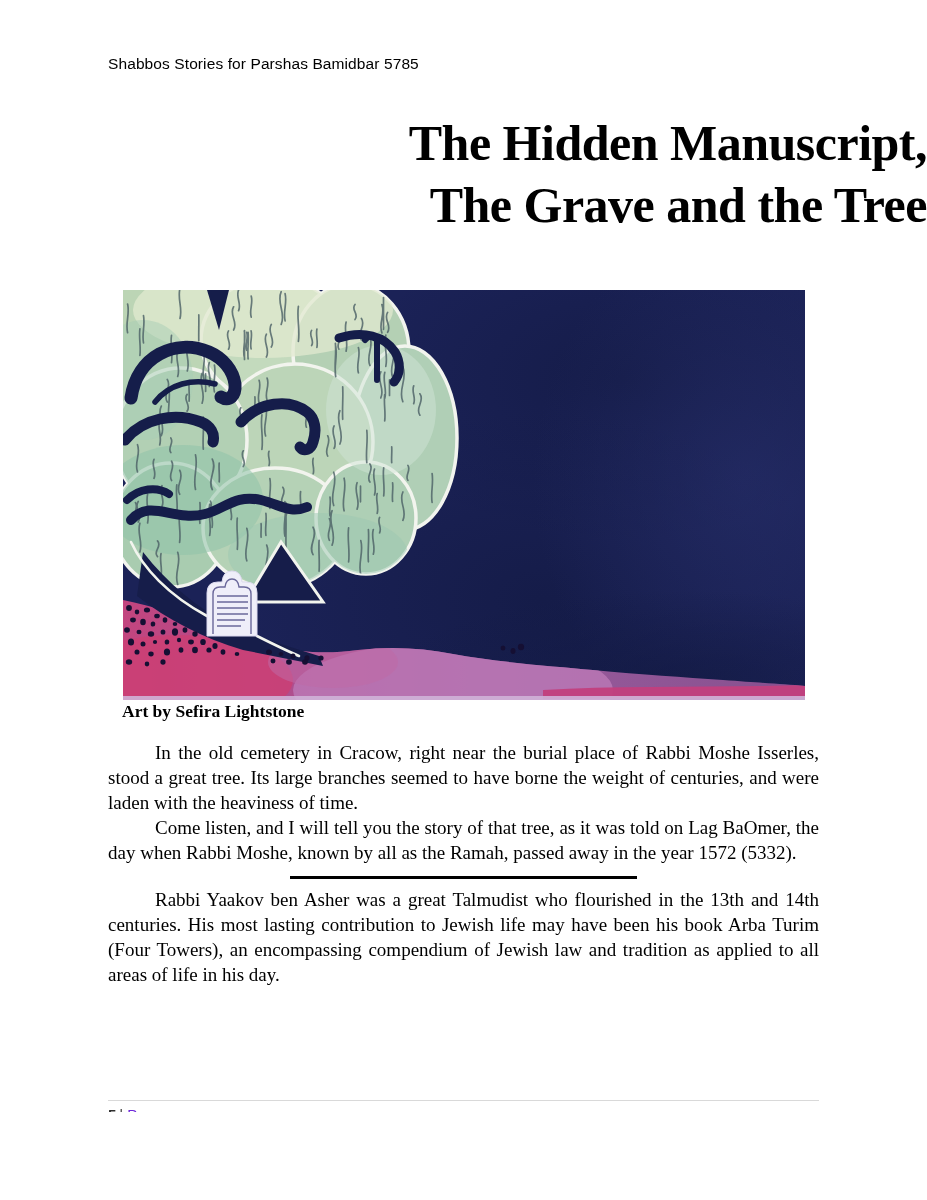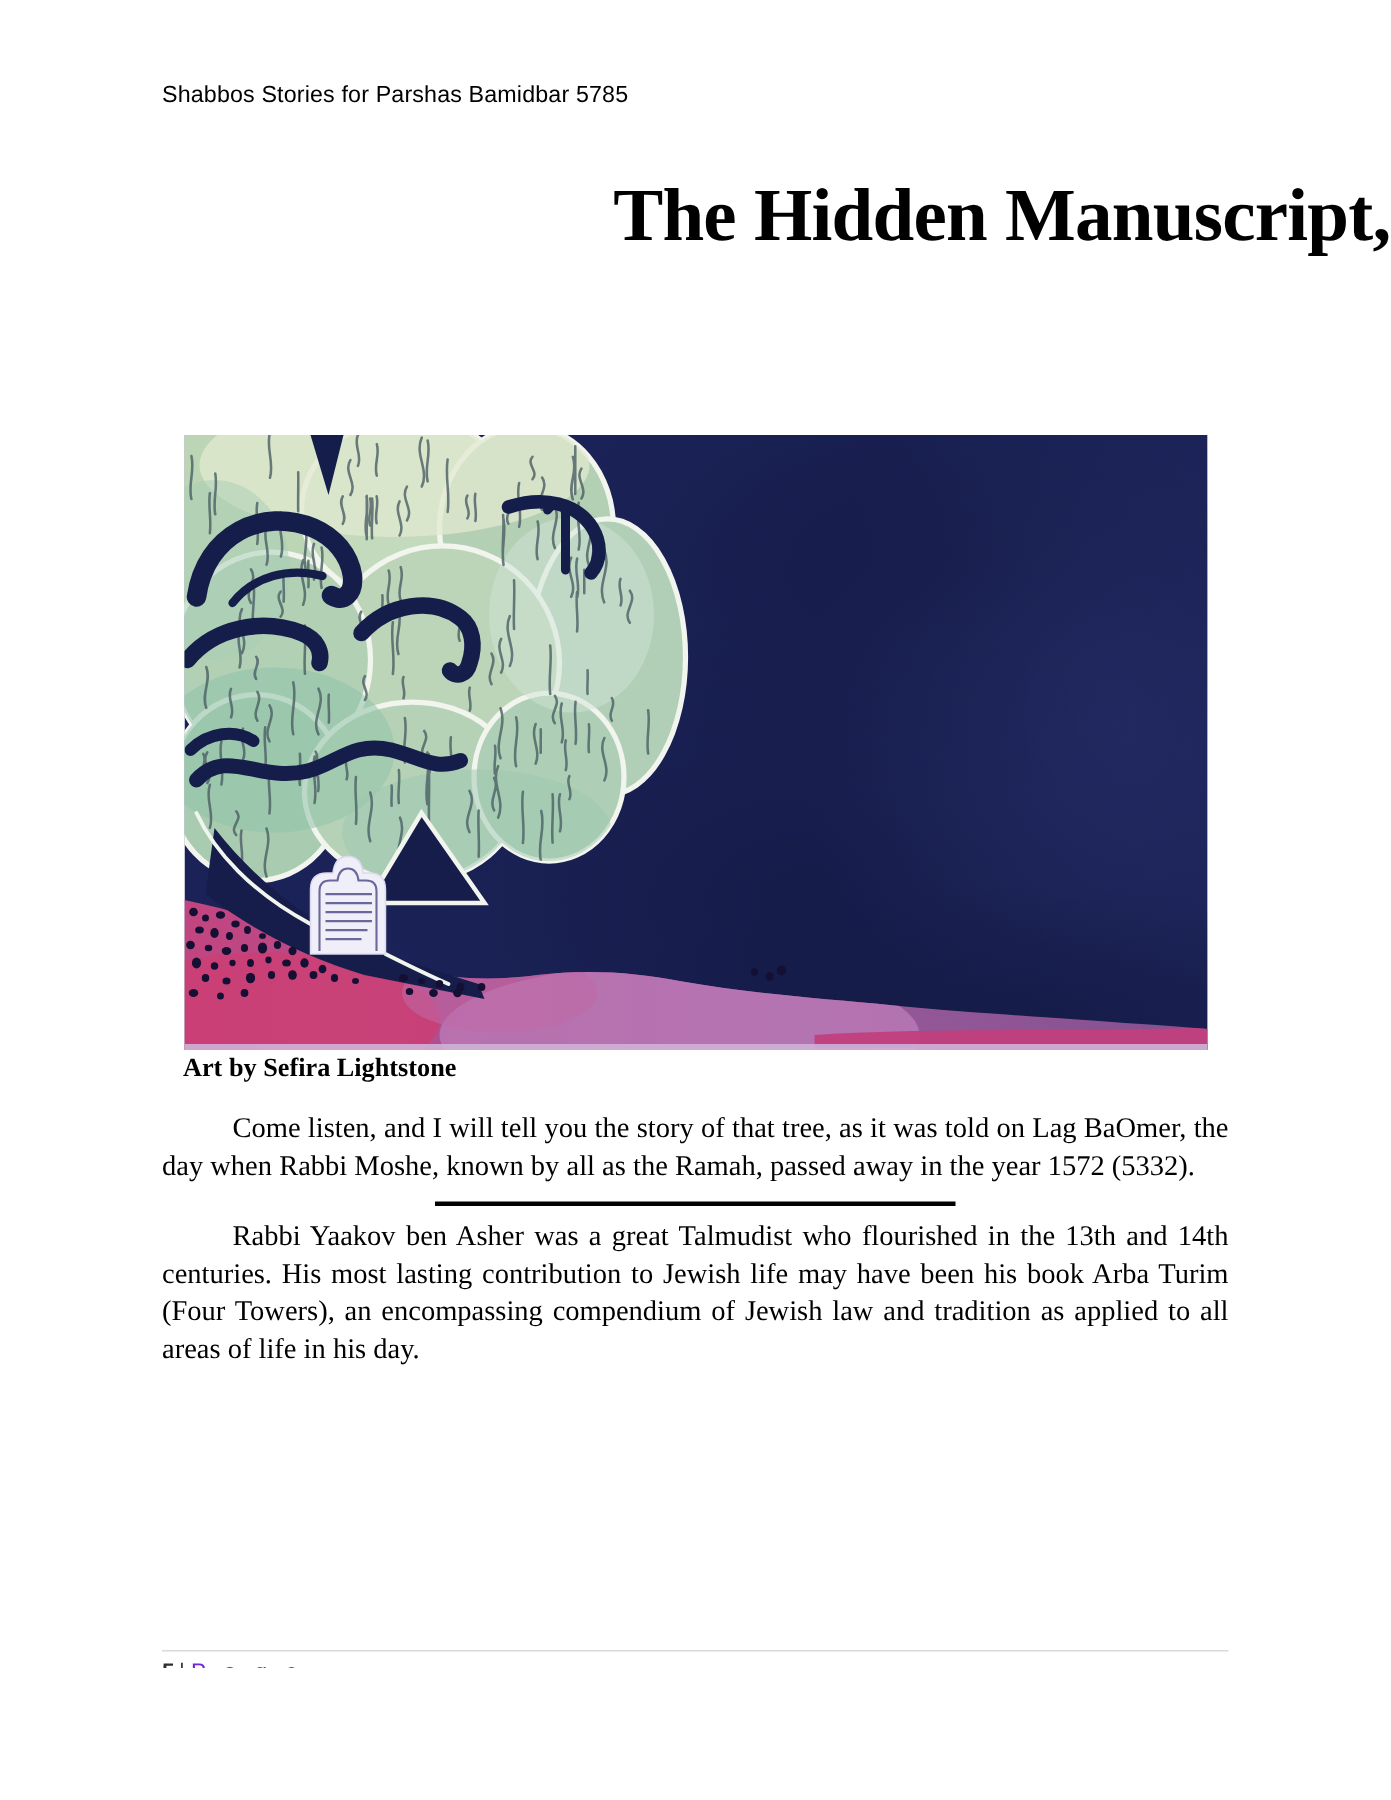--- a/index.html
+++ b/index.html
@@ -71,20 +71,21 @@
 </style>
 </head>
 <body>
 
 <div id="page">
 
   <div class="doc-header">Shabbos Stories for Parshas Bamidbar 5785</div>
 
   <div class="title-block">
     <div class="title-line">The Hidden Manuscript,</div>
+    <div class="title-line">The Grave and the Tree</div>
   </div>
 
   <div class="art-frame">
     <svg id="artsvg" width="682" height="410" viewBox="0 0 682 410">
       <defs>
         <radialGradient id="gDark1" cx="50%" cy="50%" r="50%">
           <stop offset="0%" stop-color="#10173d" stop-opacity="0.55"></stop>
           <stop offset="100%" stop-color="#10173d" stop-opacity="0"></stop>
         </radialGradient>
         <radialGradient id="gLight1" cx="50%" cy="50%" r="50%">
@@ -231,20 +232,21 @@
           <ellipse cx="380" cy="358" rx="2.4" ry="2.5"></ellipse>
           <ellipse cx="390" cy="361" rx="2.5" ry="2.9"></ellipse>
           <ellipse cx="398" cy="357" rx="3.1" ry="3.3"></ellipse>
         </g>
     </svg>
   </div>
 
   <div class="caption">Art by Sefira Lightstone</div>
 
   <div class="body-copy">
+    <p>In the old cemetery in Cracow, right near the burial place of Rabbi Moshe Isserles, stood a great tree. Its large branches seemed to have borne the weight of centuries, and were laden with the heaviness of time.</p>
     <p>Come listen, and I will tell you the story of that tree, as it was told on Lag BaOmer, the day when Rabbi Moshe, known by all as the Ramah, passed away in the year 1572 (5332).</p>
     <hr class="divider">
     <p>Rabbi Yaakov ben Asher was a great Talmudist who flourished in the 13th and 14th centuries. His most lasting contribution to Jewish life may have been his book Arba Turim (Four Towers), an encompassing compendium of Jewish law and tradition as applied to all areas of life in his day.</p>
   </div>
 
   <div class="doc-footer">
     <span class="pg-num">5</span><span class="pg-sep">|</span><span class="pg-label">P a g e</span>
   </div>
 
 </div>

